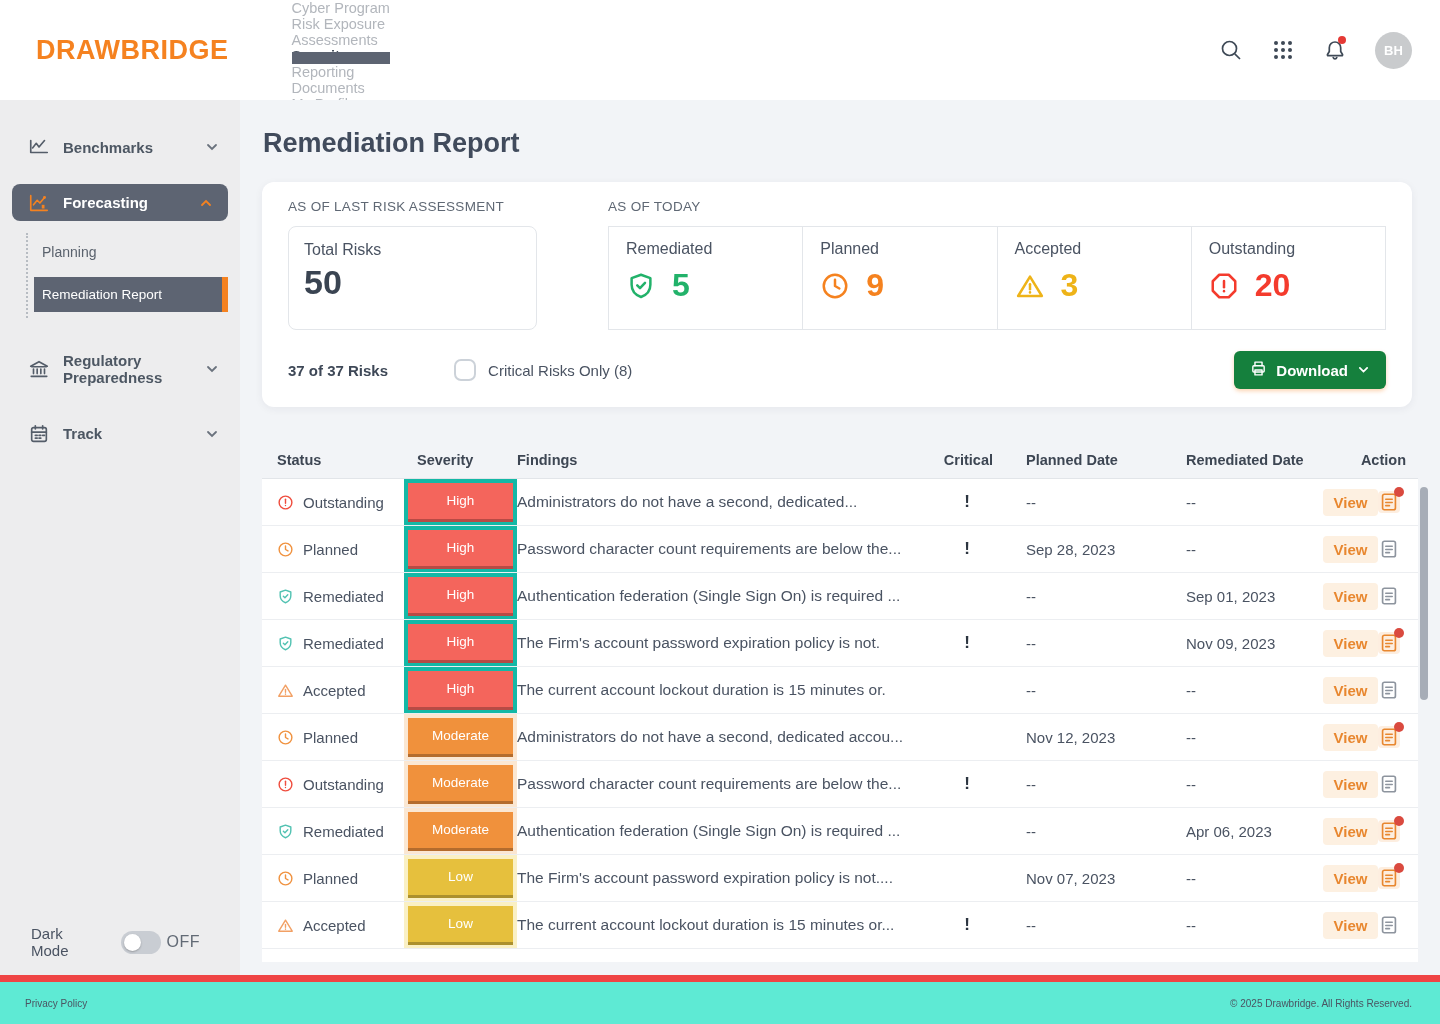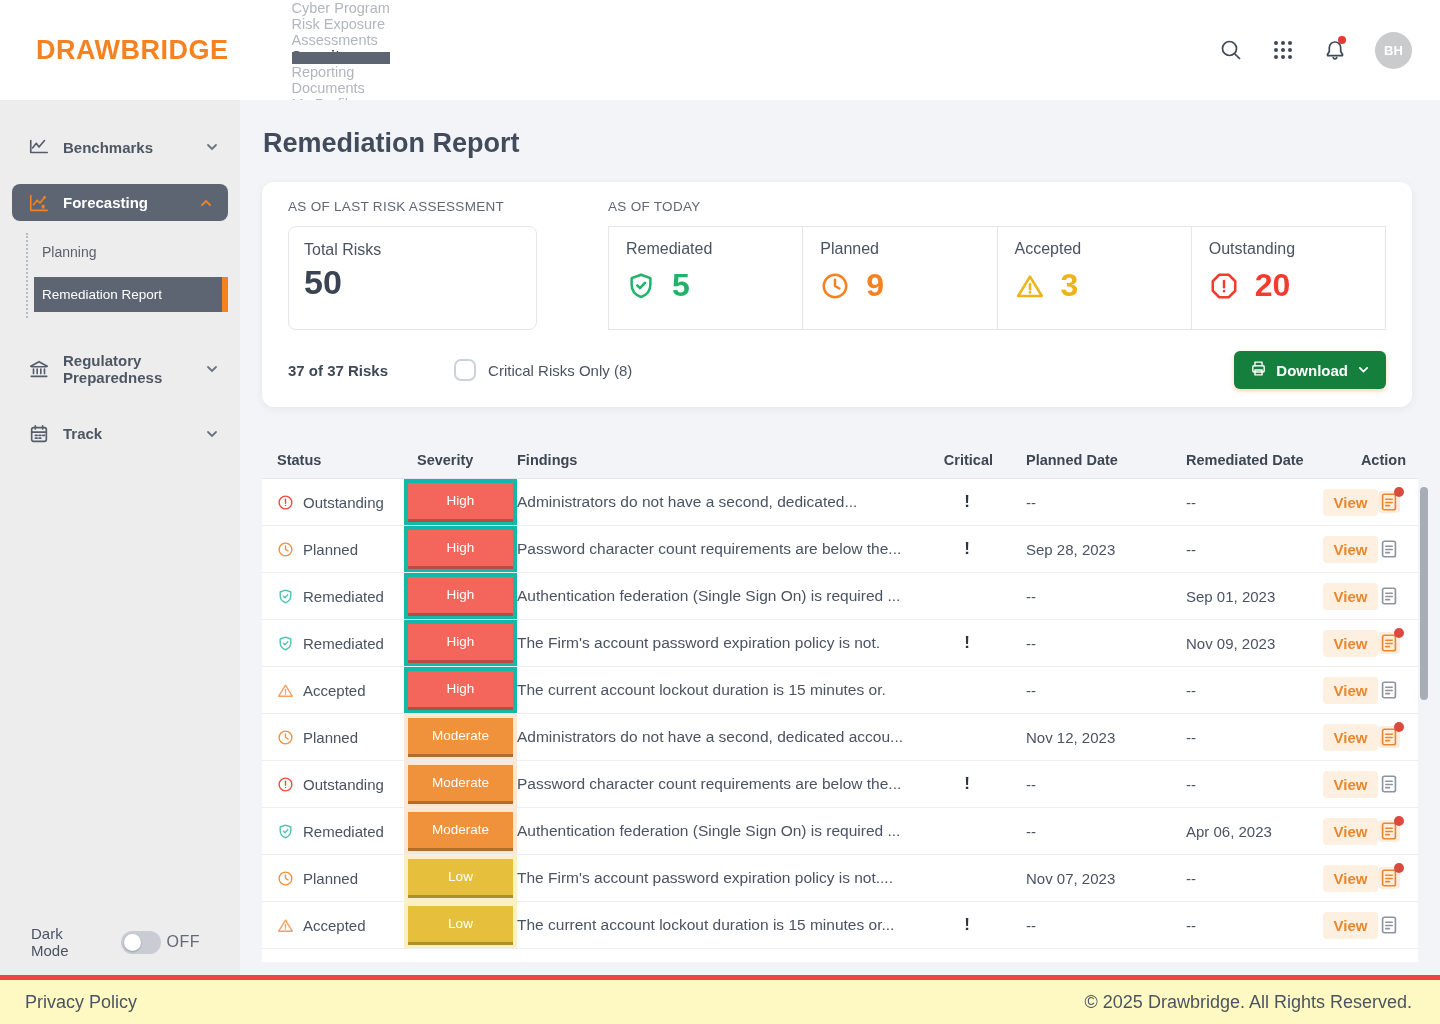--- a/index.html
+++ b/index.html
@@ -103,21 +103,21 @@
   .view-link { color:#e8872f; background:#fdf0e1; padding:5px 11px; border-radius:4px; font-size:15px; cursor:pointer; }
   .doc-wrap { position:relative; width:22px; height:22px; color:#8d949e; cursor:pointer; }
   .doc-wrap svg { width:100%; height:100%; }
   .doc-wrap .dot { display:none; }
   .doc-wrap.has-note { color:#e8872f; background:#fdeee0; border-radius:4px; }
   .doc-wrap.has-note .dot { display:block; position:absolute; top:-4px; right:-4px; width:10px; height:10px; border-radius:50%; background:#da4a3f; }
   .table-tail { height:13px; background:#fff; }
   .scroll-thumb { position:absolute; right:12px; top:387px; width:8px; height:213px; border-radius:4px; background:#a7adb7; cursor:pointer; }
 
   
-  .footer { height:49px; background:#fef9c3; border-top:5px solid #ef4444; display:flex; align-items:center; justify-content:space-between; padding:0 28px 0 25px; font-size:18px; color:#4b5462; flex-shrink:0; }
+  .footer { height:49px; background:#5eead4; border-top:7px solid #ef4444; display:flex; align-items:center; justify-content:space-between; padding:0 28px 0 25px; font-size:10px; color:#4b5462; flex-shrink:0; }
   .privacy { cursor:pointer; }
 </style>
 </head>
 <body>
 
 <div class="app">
 
   <div class="header">
     <div class="logo">DRAWBRIDGE</div>
     <div class="topnav">

